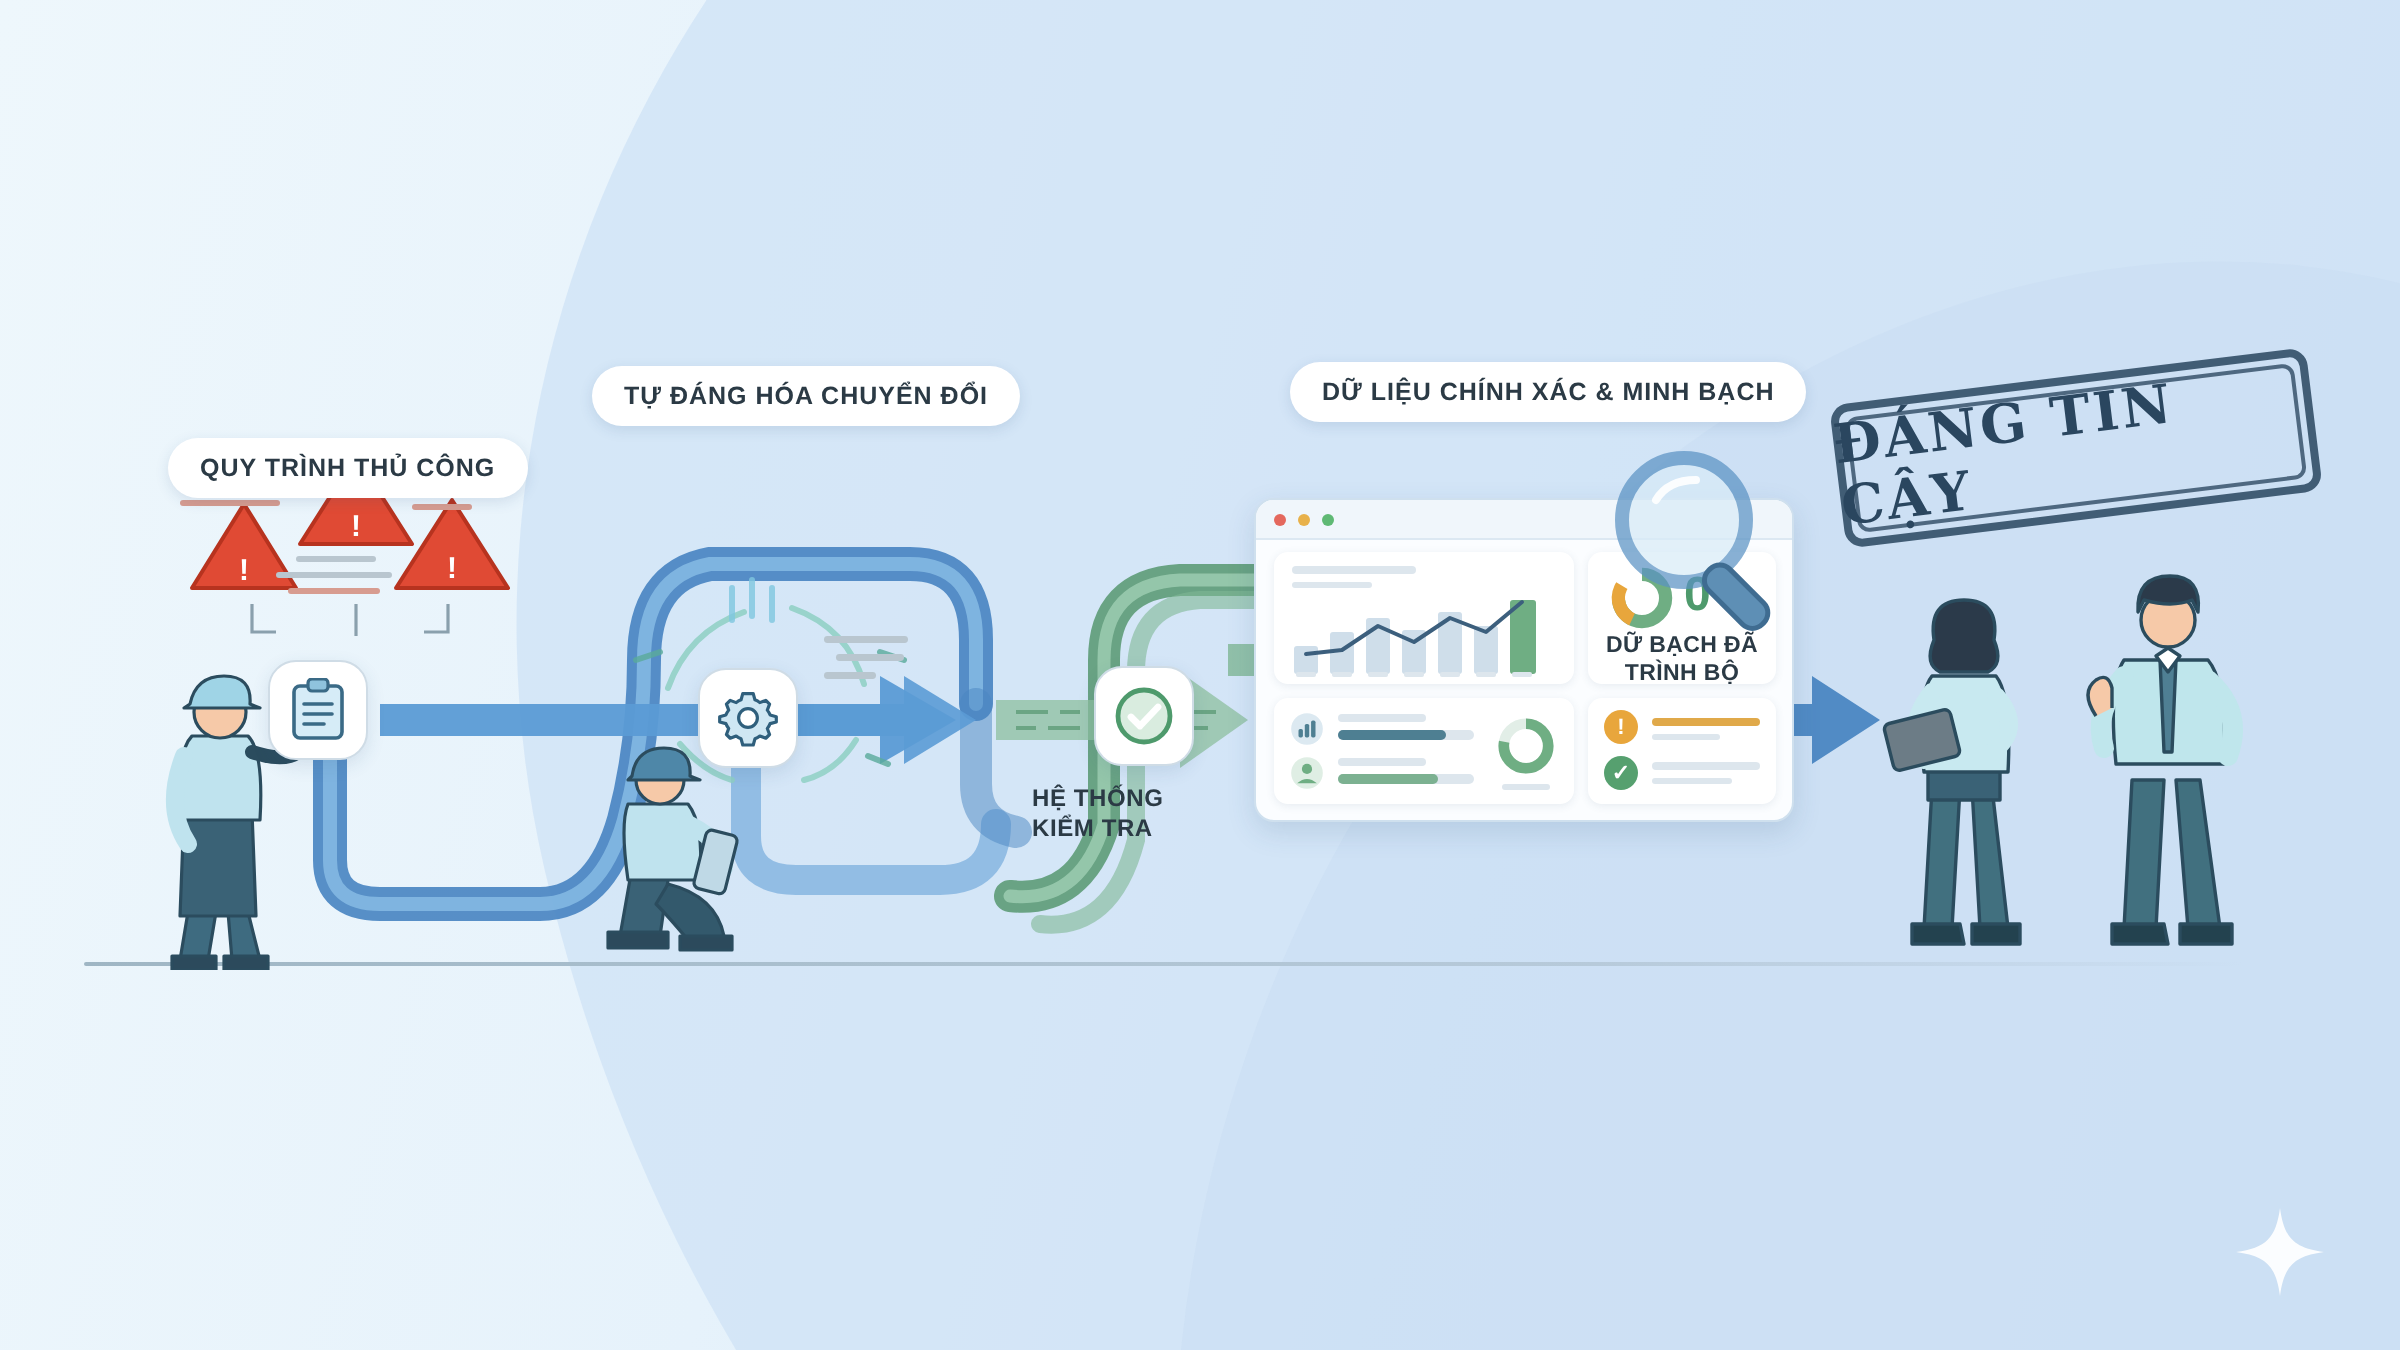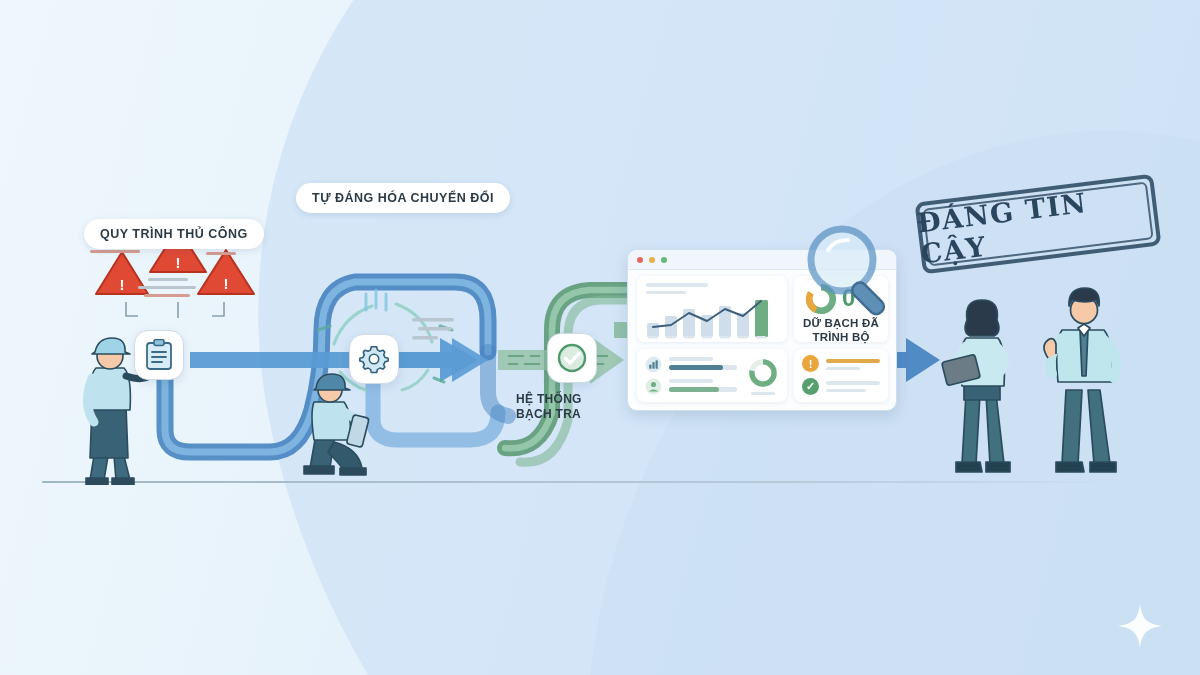--- a/index.html
+++ b/index.html
@@ -249,21 +249,21 @@
   </svg>
 
   <div class="icard" style="left:547px;top:333px;width:48px;height:48px">
     <svg width="32" height="32" viewBox="0 0 32 32">
       <circle cx="16" cy="16" r="13" fill="#d9ecdf" stroke="#4e9a6c" stroke-width="2.4"></circle>
       <path d="M9.5,16.5 L14,21 L23,11.5" fill="none" stroke="#fff" stroke-width="3.4" stroke-linecap="round" stroke-linejoin="round"></path>
     </svg>
   </div>
   <div class="chk-label">
     <div>HỆ THỐNG</div>
-    <div>BẠCH TRA</div>
+    <div>KIỂM TRA</div>
   </div>
 
   <div class="dash">
     <div class="dash-bar"></div>
     <div class="dot" style="left:9px;background:#e4685d"></div>
     <div class="dot" style="left:21px;background:#e8b14a"></div>
     <div class="dot" style="left:33px;background:#5fb974"></div>
 
     <div class="panel" style="left:9px;top:26px;width:150px;height:66px">
       <div class="muted" style="left:9px;top:7px;width:62px;height:4px"></div>
@@ -376,20 +376,21 @@
       <path d="M24,60 Q8,78 14,96" fill="none" stroke="#bfe6ec" stroke-width="10" stroke-linecap="round"></path>
       <path d="M66,62 Q84,78 76,100" fill="none" stroke="#bfe6ec" stroke-width="10" stroke-linecap="round"></path>
       <path d="M10,80 Q2,68 10,62 Q16,58 18,66 L18,76" fill="#f6c9a8"></path>
       <circle cx="46" cy="32" r="13.5" fill="#f6c9a8"></circle>
       <path d="M31,28 Q30,10 47,10 Q63,10 61,28 L58,22 Q48,26 34,22 Z" fill="#2b3a4a"></path>
     </g>
   </svg>
 
   <div class="pill" id="pill1">QUY TRÌNH THỦ CÔNG</div>
   <div class="pill" id="pill2">TỰ ĐÁNG HÓA CHUYỂN ĐỔI</div>
+  <div class="pill" id="pill3">DỮ LIỆU CHÍNH XÁC &amp; MINH BẠCH</div>
 
   <div class="stamp">
     <div class="stamp-outer"></div>
     <div class="stamp-inner"></div>
     <div class="stamp-text">ĐÁNG TIN CẬY</div>
   </div>
 
 </div>
 
 </body></html>

